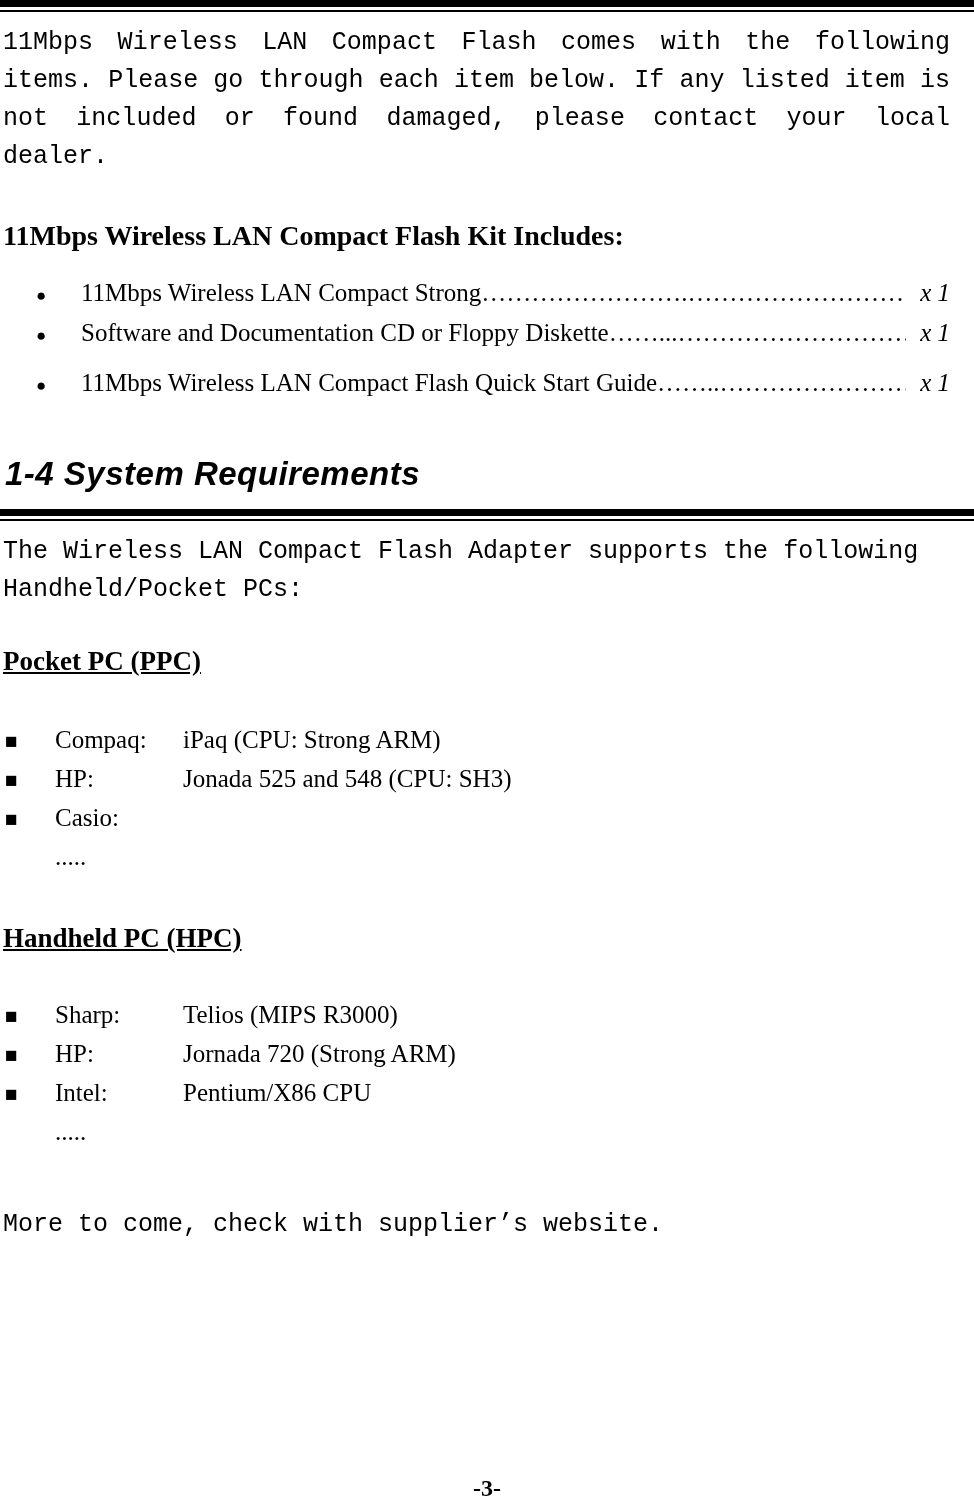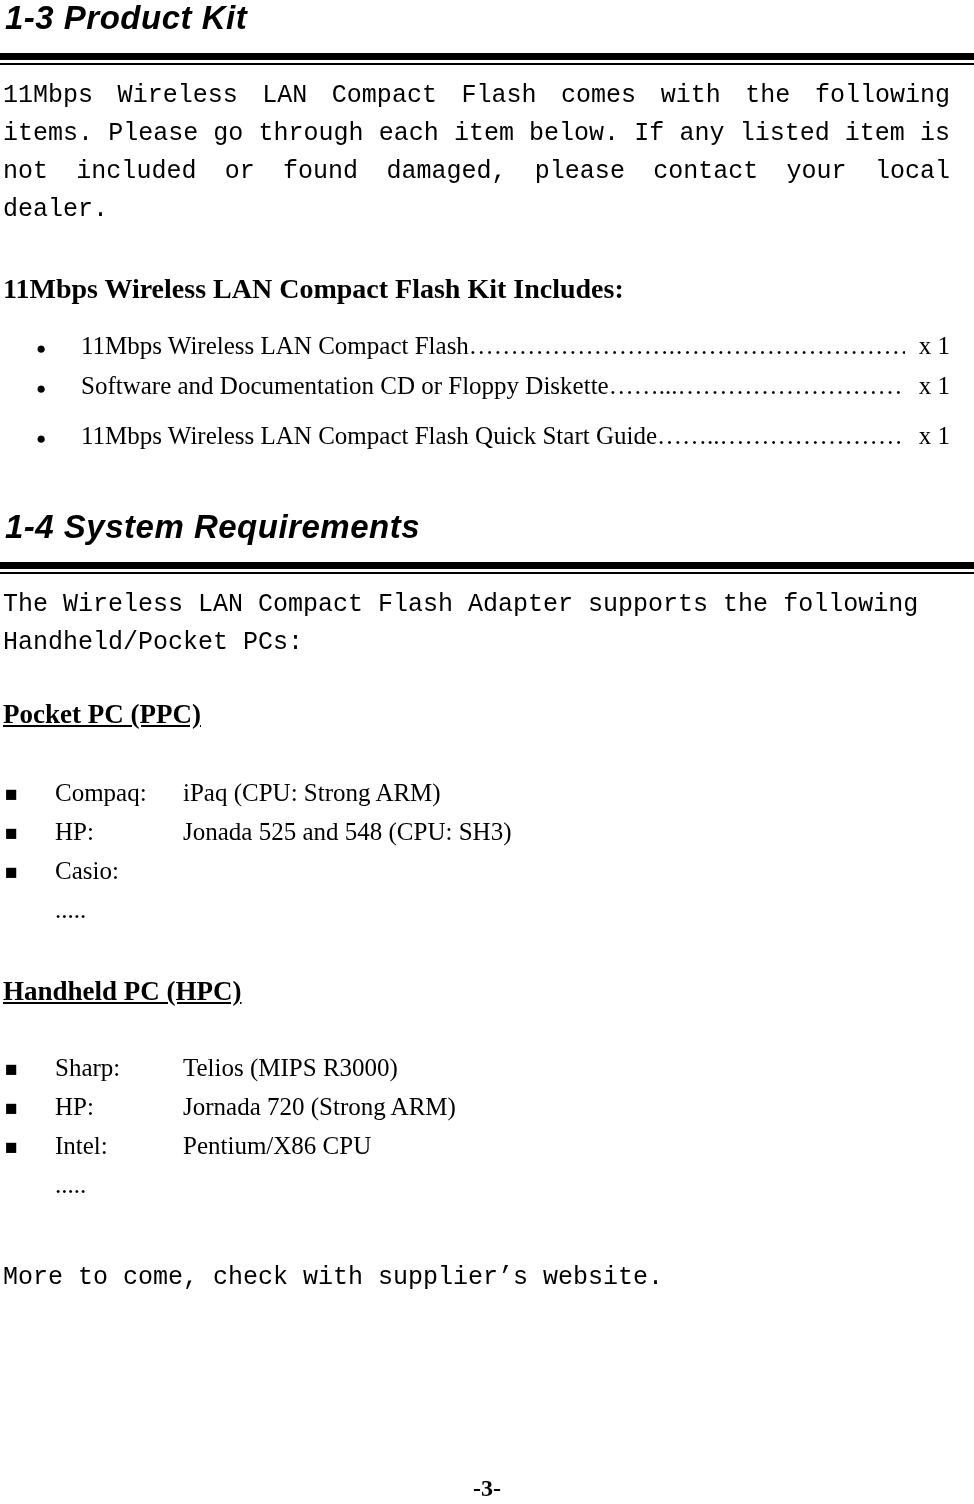--- a/index.html
+++ b/index.html
@@ -46,21 +46,21 @@
   ul { list-style: none; }
   .kit-list {
     margin: 21px 0 0 0;
     padding: 0 0 0 33px;
     font-size: 25px;
   }
   .kit-item { display: flex; align-items: baseline; line-height: 37px; }
   .kit-item.gap-above { margin-top: 10px; }
   .round-bullet { flex: 0 0 45px; font-size: 17px; }
   .kit-text { flex: 1 1 auto; overflow: hidden; white-space: nowrap; }
-  .kit-qty { flex: 0 0 auto; margin-left: 14px; }
+  .kit-qty { flex: 0 0 auto; margin-left: 14px; font-style: italic; }
   .group-heading {
     font-size: 27px;
     font-weight: bold;
     line-height: 33px;
     text-decoration: underline;
     margin: 36px 0 0 0;
   }
   .group-heading.hpc { margin-top: 46px; }
   .device-list {
     margin: 43px 0 0 0;
@@ -83,31 +83,30 @@
     font-size: 24px;
     line-height: 24px;
   }
 </style>
 </head>
 <body>
 
 <div class="page">
 
   <section>
-    <h1 class="section-title">1-3 Product Kit</h1>
     <div class="double-rule"></div>
 
     <p class="body-text justified">11Mbps Wireless LAN Compact Flash comes with the following items.  Please go through each item below.  If any listed item is not included or found damaged, please contact your local dealer.</p>
 
     <h2 class="kit-heading">11Mbps Wireless LAN Compact Flash Kit Includes:</h2>
 
     <ul class="kit-list">
       <li class="kit-item">
         <span class="round-bullet">●</span>
-        <span class="kit-text"><span>11Mbps Wireless LAN Compact Flash</span><span>…………………….……………………………………</span></span>
+        <span class="kit-text"><span>11Mbps Wireless LAN Compact Strong</span><span>…………………….……………………………………</span></span>
         <span class="kit-qty">x 1</span>
       </li>
       <li class="kit-item">
         <span class="round-bullet">●</span>
         <span class="kit-text"><span>Software and Documentation CD or Floppy Diskette</span><span>……...…………………………………….</span></span>
         <span class="kit-qty">x 1</span>
       </li>
       <li class="kit-item gap-above">
         <span class="round-bullet">●</span>
         <span class="kit-text"><span>11Mbps Wireless LAN Compact Flash Quick Start Guide</span><span>……..…………………………….</span></span>

